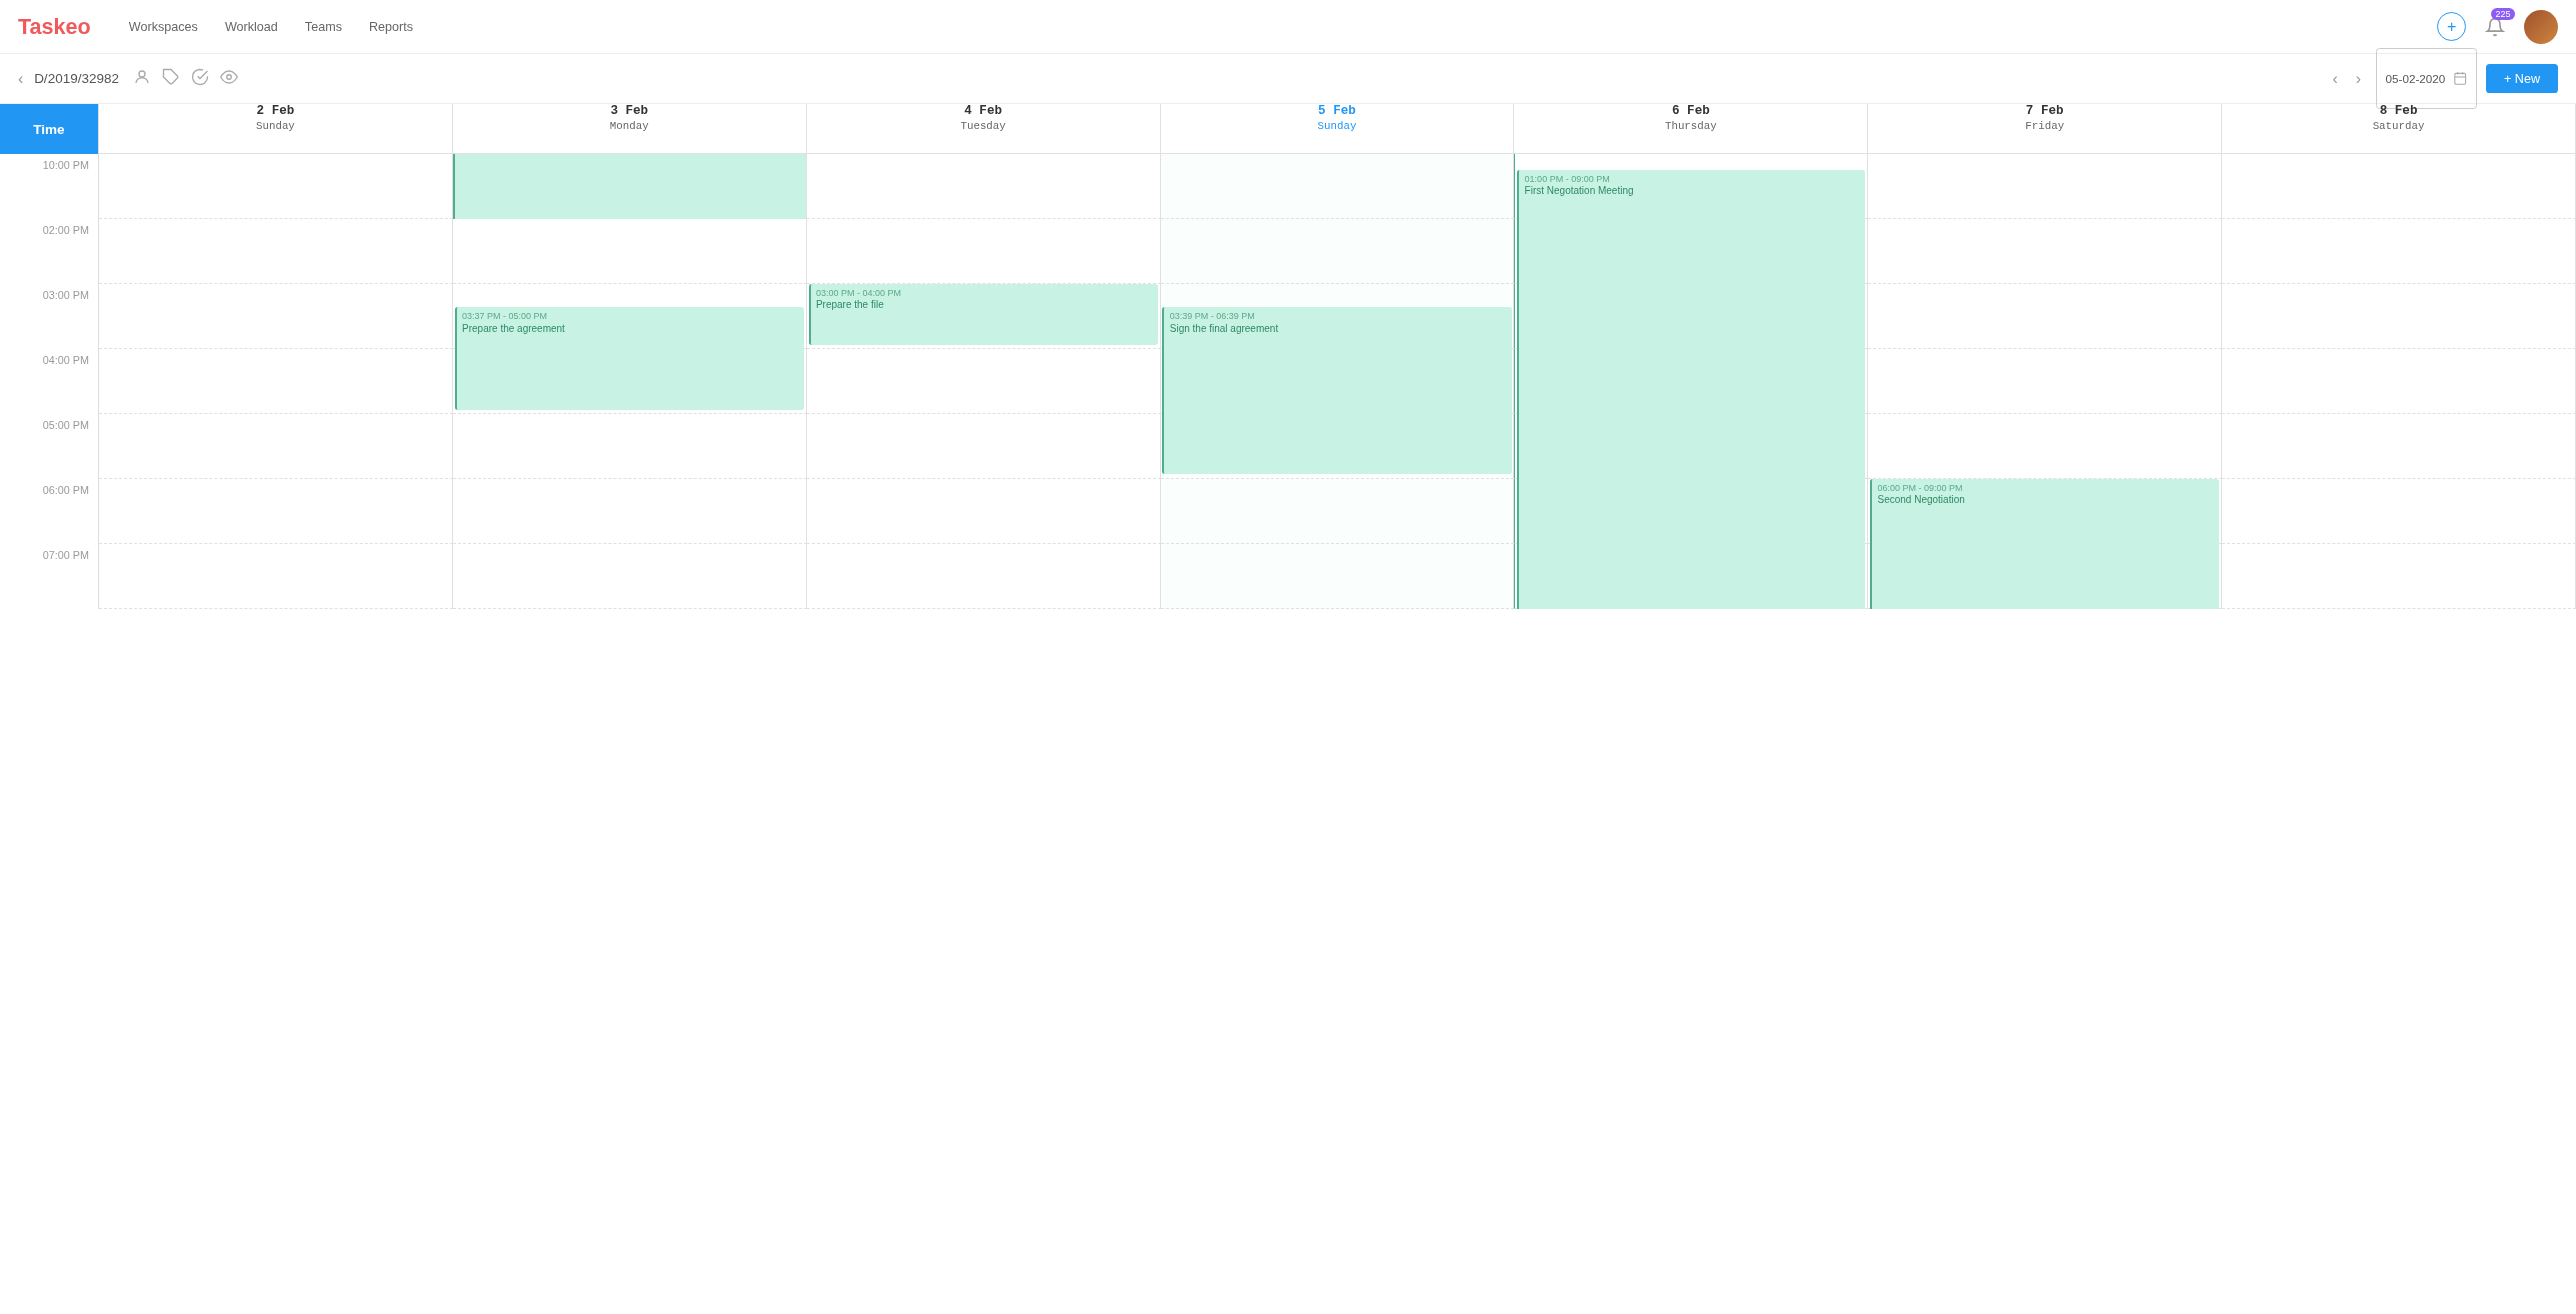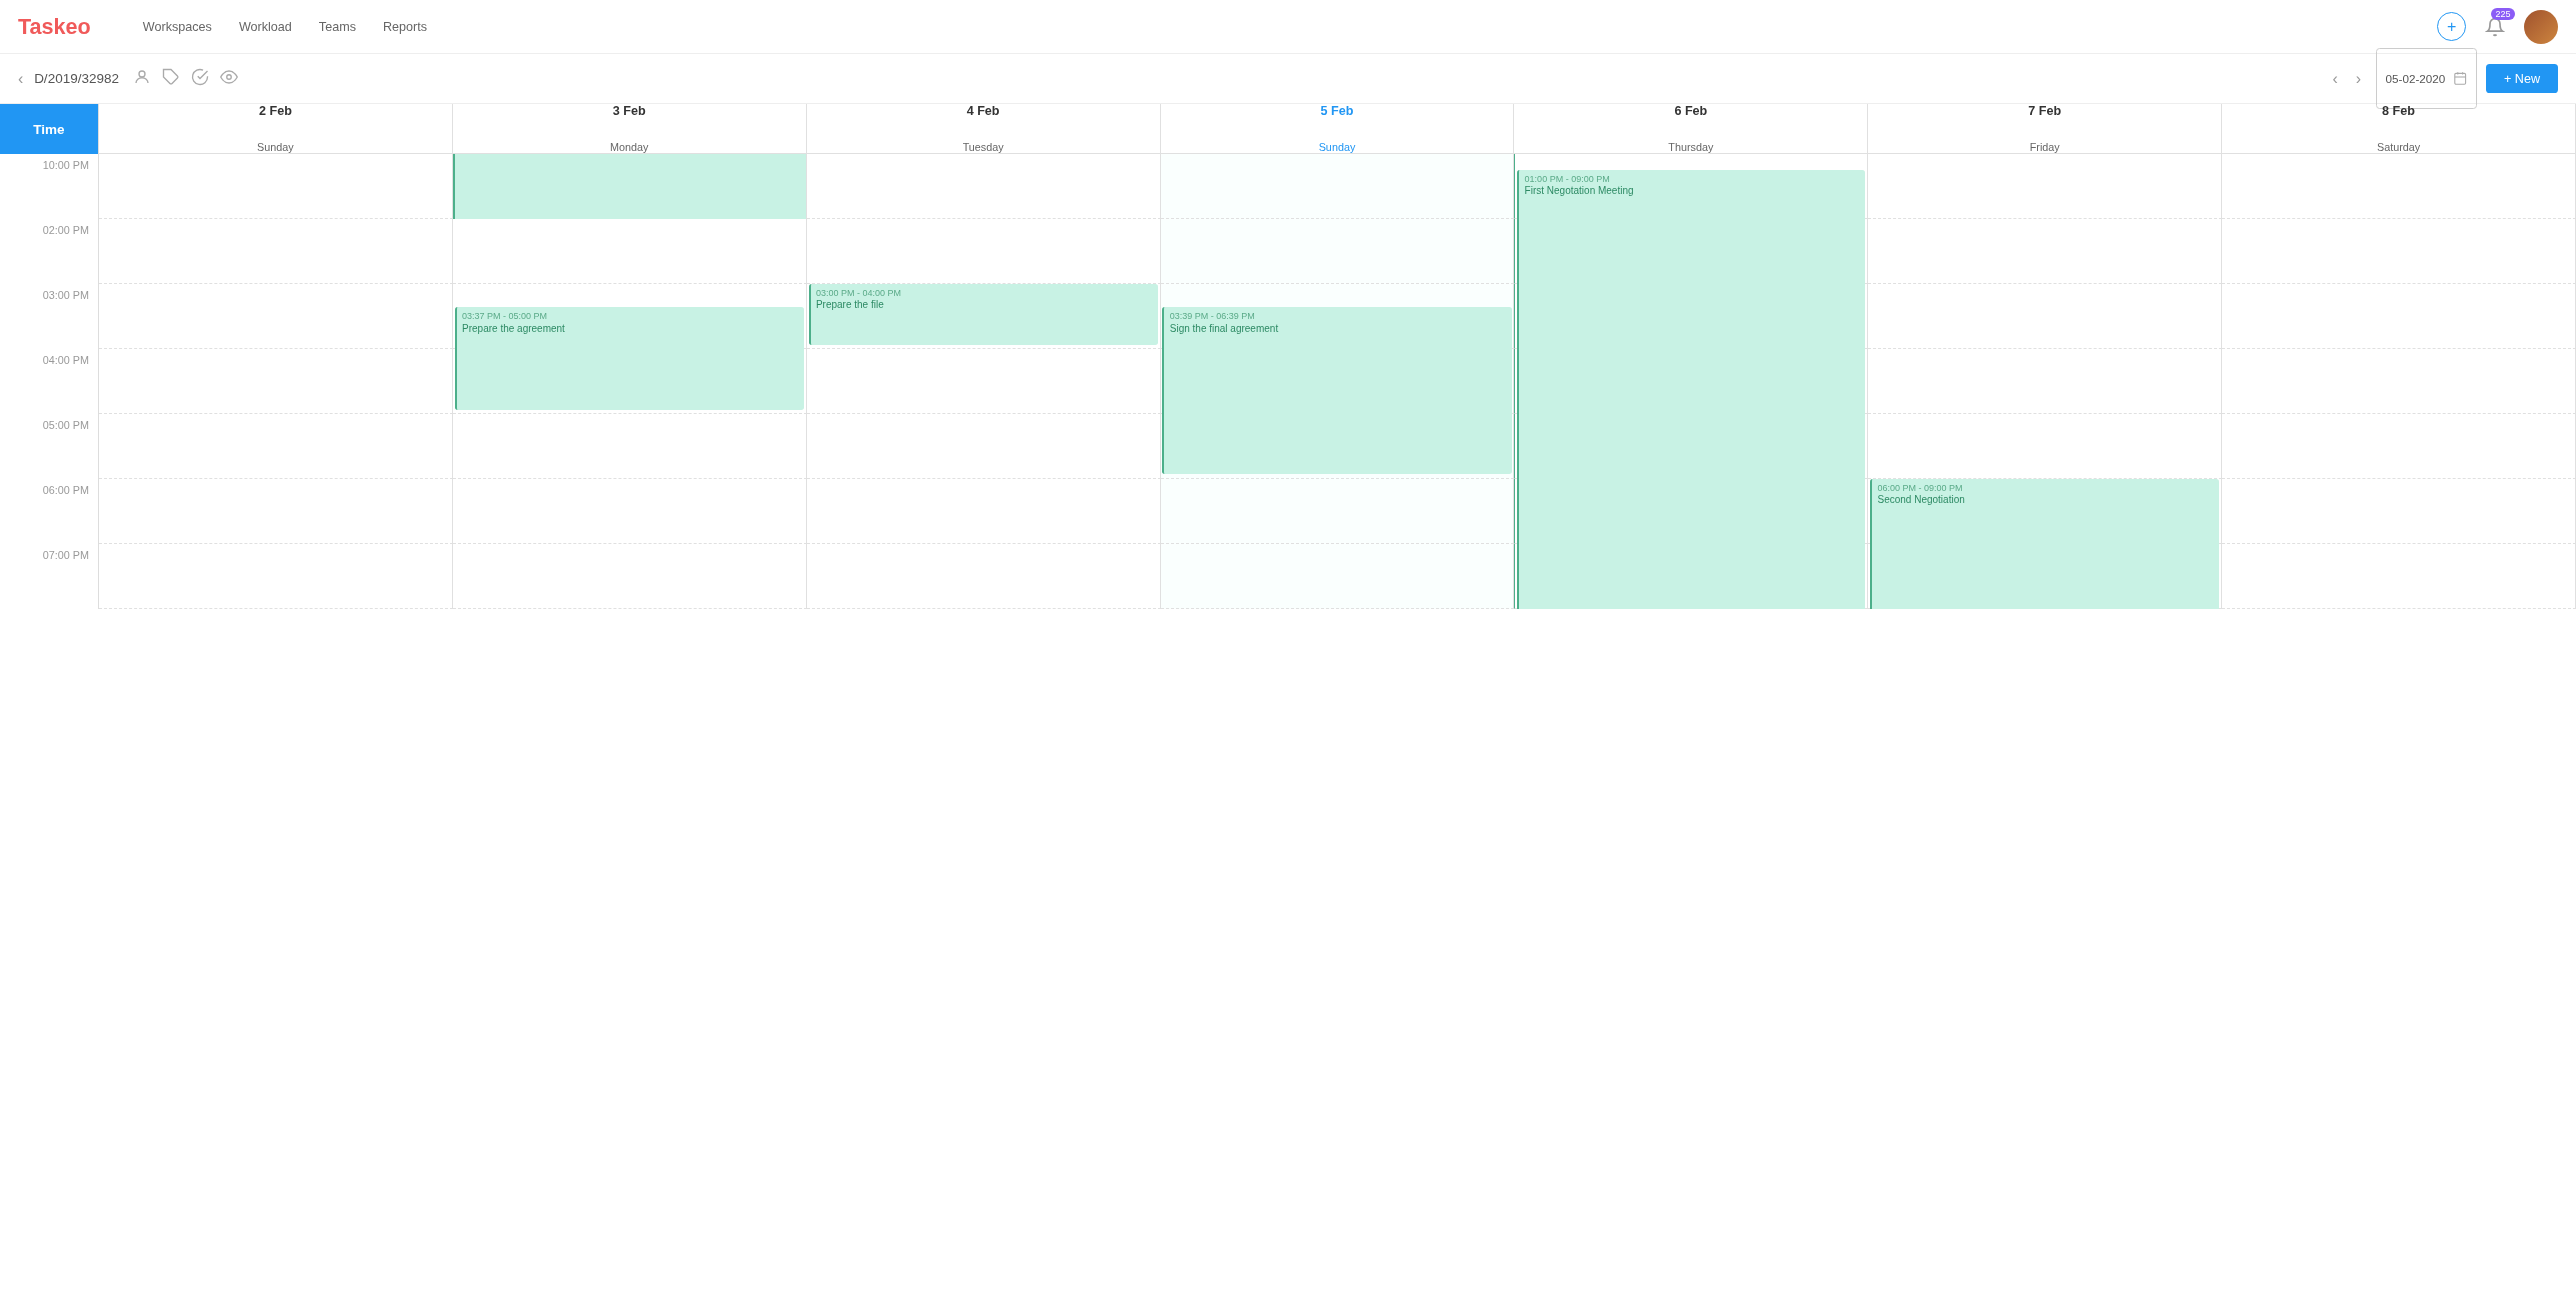--- a/index.html
+++ b/index.html
@@ -3,21 +3,21 @@
   <meta charset="utf-8">
   <style>
     * { box-sizing: border-box; margin: 0; padding: 0; }
     body { font-family: -apple-system, BlinkMacSystemFont, 'Segoe UI', sans-serif; background: #fff; color: #333; }
 
     
     .topnav {
       display: flex; align-items: center; height: 54px;
       padding: 0 18px; border-bottom: 0.9px solid #eee;
     }
-    .logo { color: #f05a5a; font-size: 21.6px; font-weight: 700; margin-right: 52px; }
+    .logo { color: #f05a5a; font-size: 21.6px; font-weight: 700; margin-right: 38px; }
     .nav-links { display: flex; gap: 27px; flex: 1; }
     .nav-link { color: #666; font-size: 12.6px; cursor: pointer; text-decoration: none; }
     .topnav-right { display: flex; align-items: center; gap: 14.4px; margin-left: auto; }
     .add-btn { width: 29px; height: 29px; border-radius: 50%; border: 1.8px solid #2196f3; color: #2196f3; display: flex; align-items: center; justify-content: center; cursor: pointer; font-size: 16px; }
     .notif-btn { position: relative; width: 29px; height: 29px; display: flex; align-items: center; justify-content: center; cursor: pointer; }
     .notif-badge { position: absolute; top: -3.6px; right: -5.4px; background: #8b5cf6; color: #fff; font-size: 9px; border-radius: 9px; padding: 0.9px 4.5px; }
     .avatar { width: 34px; height: 34px; border-radius: 50%; background: #8b4513; overflow: hidden; cursor: pointer; }
     .avatar-img { width: 100%; height: 100%; background: linear-gradient(135deg, #a0522d, #cd853f); }
 
     
@@ -43,22 +43,22 @@
       min-width: 809px;
     }
 
     
     .cal-header-time {
       background: #2196f3; color: #fff; font-size: 13.5px; font-weight: 600;
       display: flex; align-items: center; justify-content: center;
       height: 50px; border-right: 0.9px solid #ddd;
     }
     .cal-header-day {
-      display: flex; flex-direction: column; align-items: center; justify-content: space-between;
-      height: 50px; border-right: 0.9px solid #e0e0e0; border-bottom: 0.9px solid #e0e0e0;
+      display: flex; flex-direction: column; align-items: center; justify-content: flex-start;
+      height: 50px; border-right: 0.9px solid #e0e0e0; border-bottom: 0.9px solid #e0e0e0; font-family: Liberation Mono, monospace;
     }
     .cal-header-day.today .day-num { color: #2196f3; }
     .cal-header-day.today .day-name { color: #2196f3; }
     .day-num { font-size: 12.6px; font-weight: 600; color: #333; }
     .day-name { font-size: 10.8px; color: #666; margin-top: 1.8px; }
 
     
     .cal-time-label {
       font-size: 10.8px; color: #999; display: flex; align-items: flex-start;
       padding-top: 5.4px; padding-right: 9px; justify-content: flex-end;

